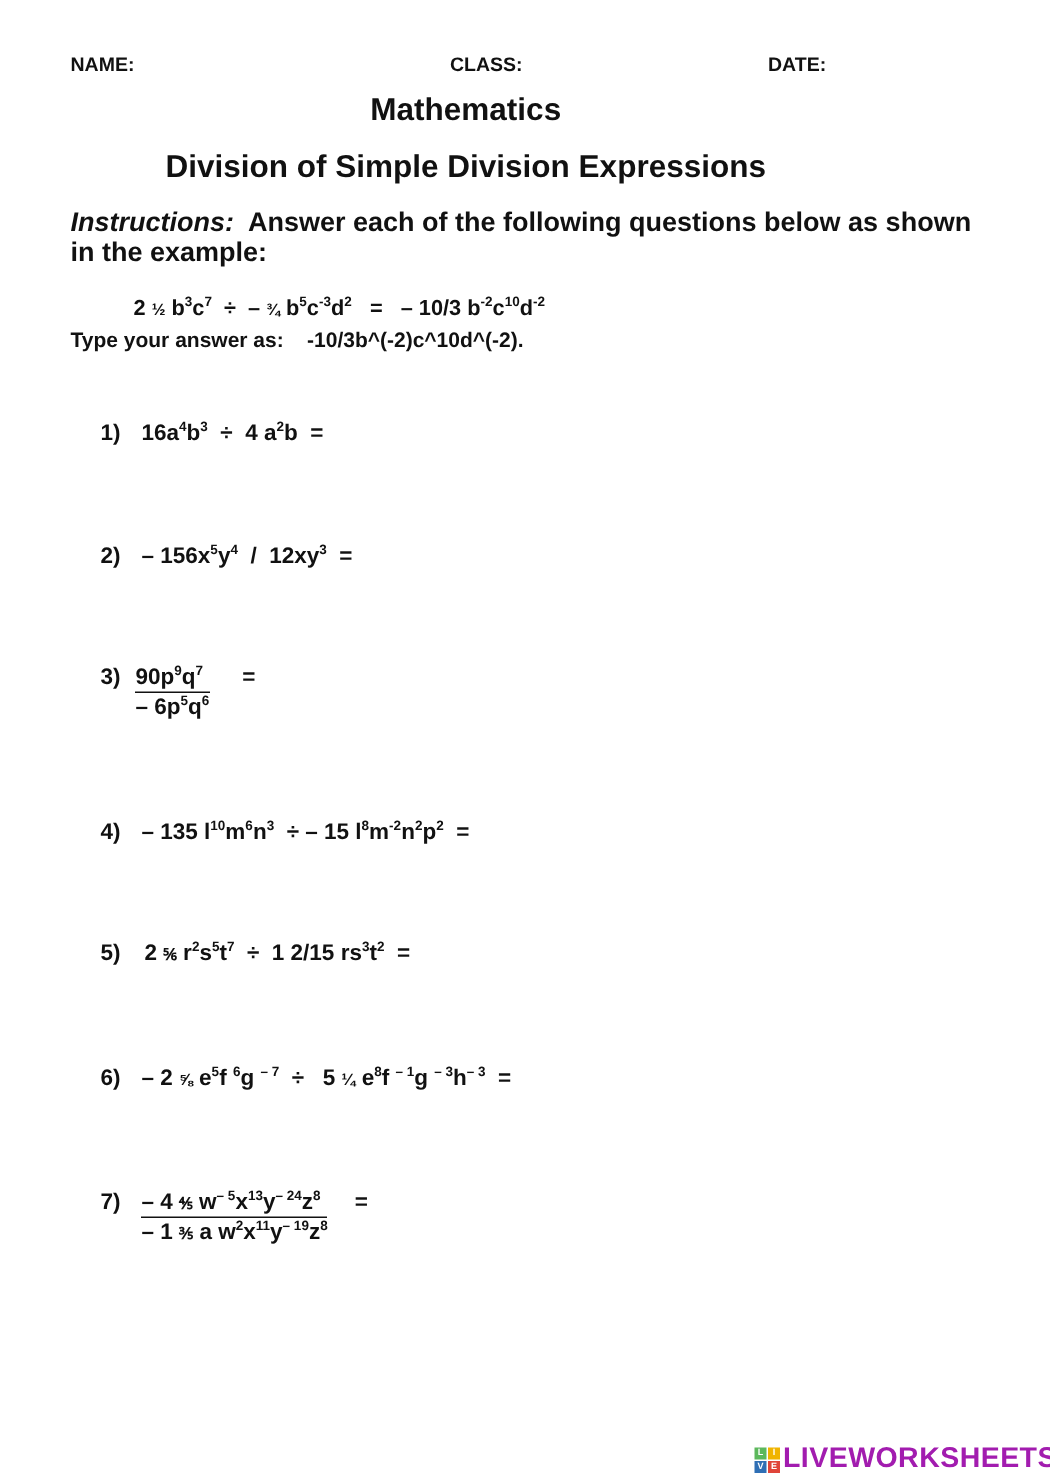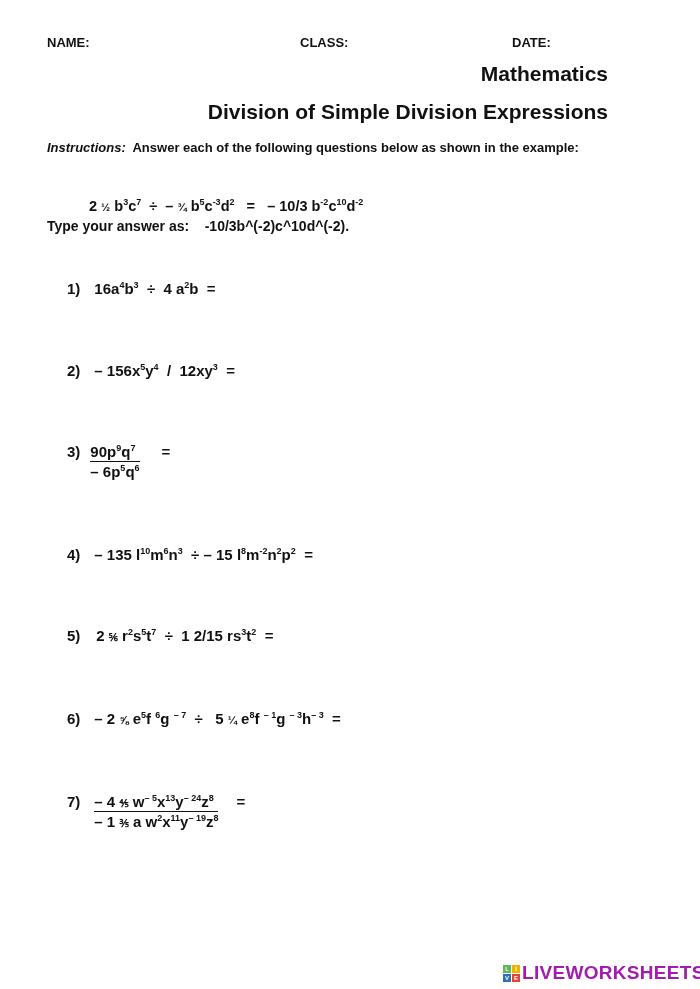--- a/index.html
+++ b/index.html
@@ -1,23 +1,23 @@
 <!DOCTYPE html>
 <html><head>
 <meta charset="utf-8">
 <style>
   * { margin:0; padding:0; box-sizing:border-box; }
   html, body { width:700px; height:989px; background:#ffffff; overflow:hidden; }
   body { position:relative; font-family:"Liberation Sans", sans-serif; color:#111; font-weight:bold; }
   .abs { position:absolute; white-space:nowrap;padding-left:13px; }
   .hdr { font-size:13px; top:35px; }
-  .title { left:0; width:608px; text-align:right; }
+  .title { left:0; width:608px; text-align:center; }
   .t1 { top:62px; font-size:21px; }
   .t2 { top:100px; font-size:21px; }
-  .instr { left:34px; top:138px; font-size:13px; line-height:20px; width:620px; white-space:normal; }
+  .instr { left:34px; top:138px; font-size:18px; line-height:20px; width:620px; white-space:normal; }
   .instr i { font-weight:bold; font-style:italic; }
   .ex { left:76px; top:186px; font-size:14.5px;margin-top:12px; }
   .typeas { left:34px; top:218px; font-size:14px; }
   .q { font-size:15px; }
   sup { font-size:9px; vertical-align:6px; line-height:0; }
   .frac { font-size:11px; }
   .num { display:inline-block; margin-right:26px; }
   .fracbox { display:inline-block; vertical-align:top; }
   .fracbox .top { display:block; border-bottom:1.5px solid #111; padding-bottom:1px; }
   .fracbox .bot { display:block; padding-top:1px; }

